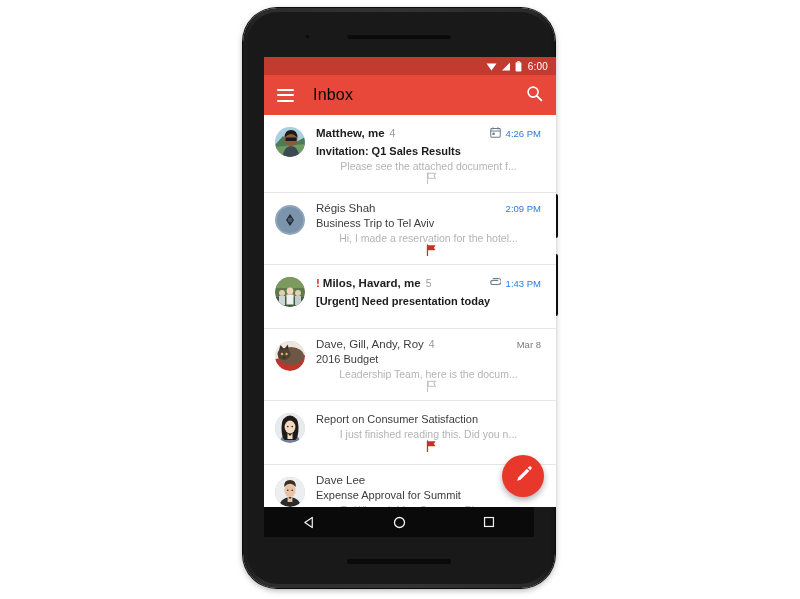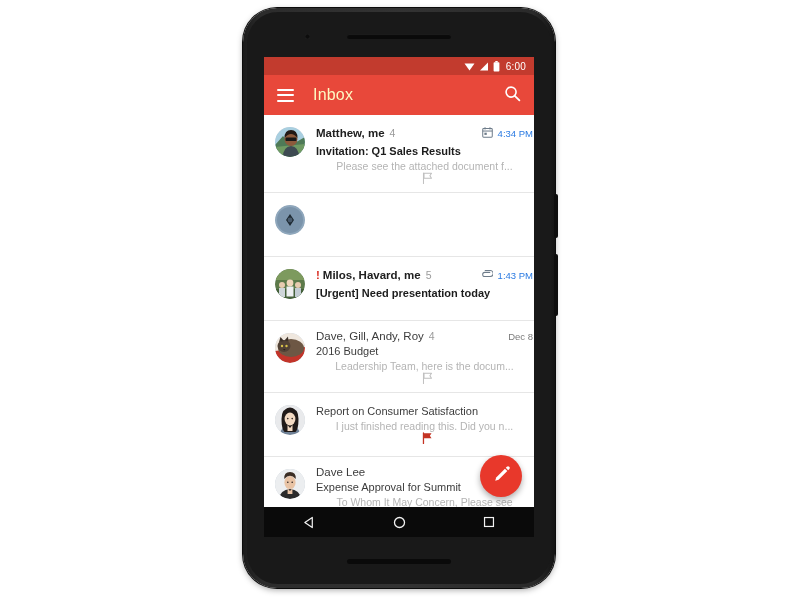--- a/index.html
+++ b/index.html
@@ -86,21 +86,21 @@
     height: 5px;
     background: #0a0a0a;
     border-radius: 3px;
   }
 
   
   .screen {
     position: absolute;
     left: 21px;
     top: 49px;
-    width: 270px;
+    width: 292px;
     height: 450px;
     background: #ffffff;
     overflow: hidden;
   }
 
   
   .status-bar {
     height: 18px;
     background: #c23b2e;
     display: flex;
@@ -133,38 +133,38 @@
     justify-content: space-between;
     cursor: pointer;
   }
   .menu-icon i {
     display: block;
     height: 2px;
     background: #fff;
     border-radius: 1px;
   }
   .toolbar-title {
-    color: #fef9c3;
+    color: #000000;
     font-size: 16px;
     margin-left: 19px;
     flex: 1;
     letter-spacing: 0.2px;
   }
   .search-icon { cursor: pointer; }
 
   
   .mail-list {
     height: 392px;
     overflow: hidden;
     background: #fff;
     position: relative;
   }
   .mail-row {
     display: flex;
-    padding: 9px 1px 8px 11px;
+    padding: 9px 15px 8px 11px;
     border-bottom: 1px solid #e6e6e6;
     box-sizing: border-box;
     min-height: 64px;
   }
   .avatar {
     width: 30px;
     height: 30px;
     border-radius: 50%;
     flex: 0 0 30px;
     margin-top: 3px;
@@ -349,21 +349,21 @@
             <span class="line1-right">
               <span>
                 <svg width="11" height="11" viewBox="0 0 12 12">
                   <rect x="0.8" y="1.6" width="10.4" height="9.6" rx="1" fill="none" stroke="#6e7c8a" stroke-width="1.1"></rect>
                   <line x1="0.8" y1="4.4" x2="11.2" y2="4.4" stroke="#6e7c8a" stroke-width="1.1"></line>
                   <line x1="3.3" y1="0.4" x2="3.3" y2="2.6" stroke="#6e7c8a" stroke-width="1.1"></line>
                   <line x1="8.7" y1="0.4" x2="8.7" y2="2.6" stroke="#6e7c8a" stroke-width="1.1"></line>
                   <rect x="2.6" y="6.2" width="2.6" height="2.4" fill="#6e7c8a"></rect>
                 </svg>
               </span>
-              <span class="time unread">4:34 PM</span>
+              <span class="time unread">4:26 PM</span>
             </span>
           </div>
           <div class="subject unread">Invitation: Q1 Sales Results</div>
           <div class="line3">
             <span class="snippet">Please see the attached document f...</span>
             <span class="flag">
               <svg width="11" height="12" viewBox="0 0 12 13">
                 <path d="M1.6 1 L1.6 12.4" stroke="#bfbfbf" stroke-width="1.1" stroke-linecap="round"></path>
                 <path d="M2.2 1.3 L10.4 1.3 L8.6 4 L10.4 6.7 L2.2 6.7 Z" fill="none" stroke="#bfbfbf" stroke-width="1.1" stroke-linejoin="round"></path>
               </svg>
@@ -380,20 +380,39 @@
                   <circle cx="15" cy="15" r="15"></circle>
                 </clipPath>
               </defs>
             <g clip-path="url(#c2)">
               <rect width="30" height="30" fill="#8fa7bc"></rect>
               <circle cx="15" cy="15" r="13" fill="#7b94ab"></circle>
               <path d="M15 9 L19 15 L15 21 L11 15 Z" fill="#1e2a33"></path>
               <circle cx="15" cy="15" r="2.4" fill="#46586a"></circle>
             </g>
           </svg>
+        </div>
+        <div class="row-body">
+          <div class="line1">
+            <span class="senders">Régis Shah</span>
+            <span class="count"></span>
+            <span class="line1-right">
+              <span class="time unread">2:09 PM</span>
+            </span>
+          </div>
+          <div class="subject">Business Trip to Tel Aviv</div>
+          <div class="line3">
+            <span class="snippet">Hi, I made a reservation for the hotel...</span>
+            <span class="flag">
+              <svg width="11" height="12" viewBox="0 0 12 13">
+                <path d="M1.6 1 L1.6 12.4" stroke="#c43323" stroke-width="1.4" stroke-linecap="round"></path>
+                <path d="M2.2 1.3 L10.4 1.3 L8.6 4 L10.4 6.7 L2.2 6.7 Z" fill="#c43323"></path>
+              </svg>
+            </span>
+          </div>
         </div>
       </div>
 
       <div class="mail-row">
         <div class="avatar">
           <svg viewBox="0 0 30 30">
             <defs>
                 <clipPath id="c3">
                   <circle cx="15" cy="15" r="15"></circle>
                 </clipPath>
@@ -448,21 +467,21 @@
               <circle cx="11.5" cy="13" r="1.2" fill="#d9c24a"></circle>
               <path d="M8 16 L10.5 16 L9.3 17.4 Z" fill="#2a2119"></path>
             </g>
           </svg>
         </div>
         <div class="row-body">
           <div class="line1">
             <span class="senders">Dave, Gill, Andy, Roy</span>
             <span class="count">4</span>
             <span class="line1-right">
-              <span class="time">Dec 8</span>
+              <span class="time">Mar 8</span>
             </span>
           </div>
           <div class="subject">2016 Budget</div>
           <div class="line3">
             <span class="snippet">Leadership Team, here is the docum...</span>
             <span class="flag">
               <svg width="11" height="12" viewBox="0 0 12 13">
                 <path d="M1.6 1 L1.6 12.4" stroke="#bfbfbf" stroke-width="1.1" stroke-linecap="round"></path>
                 <path d="M2.2 1.3 L10.4 1.3 L8.6 4 L10.4 6.7 L2.2 6.7 Z" fill="none" stroke="#bfbfbf" stroke-width="1.1" stroke-linejoin="round"></path>
               </svg>

